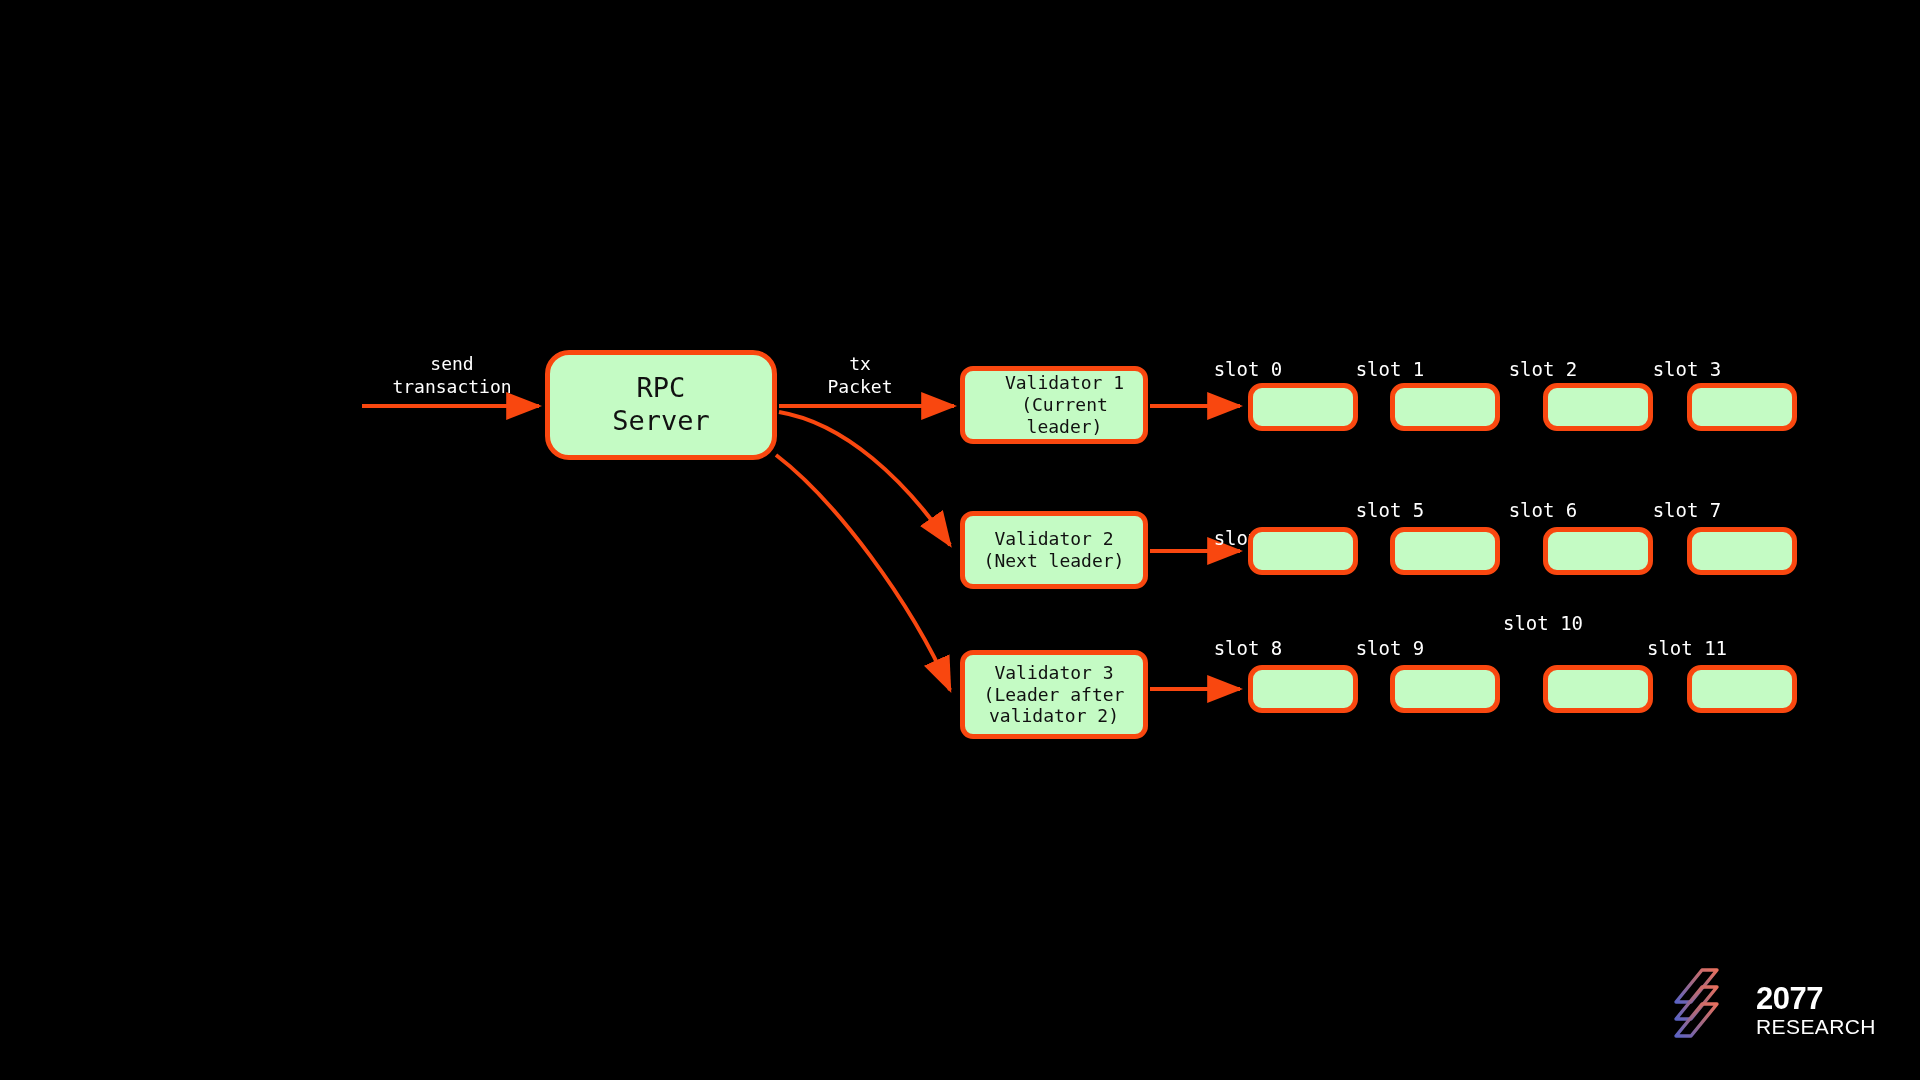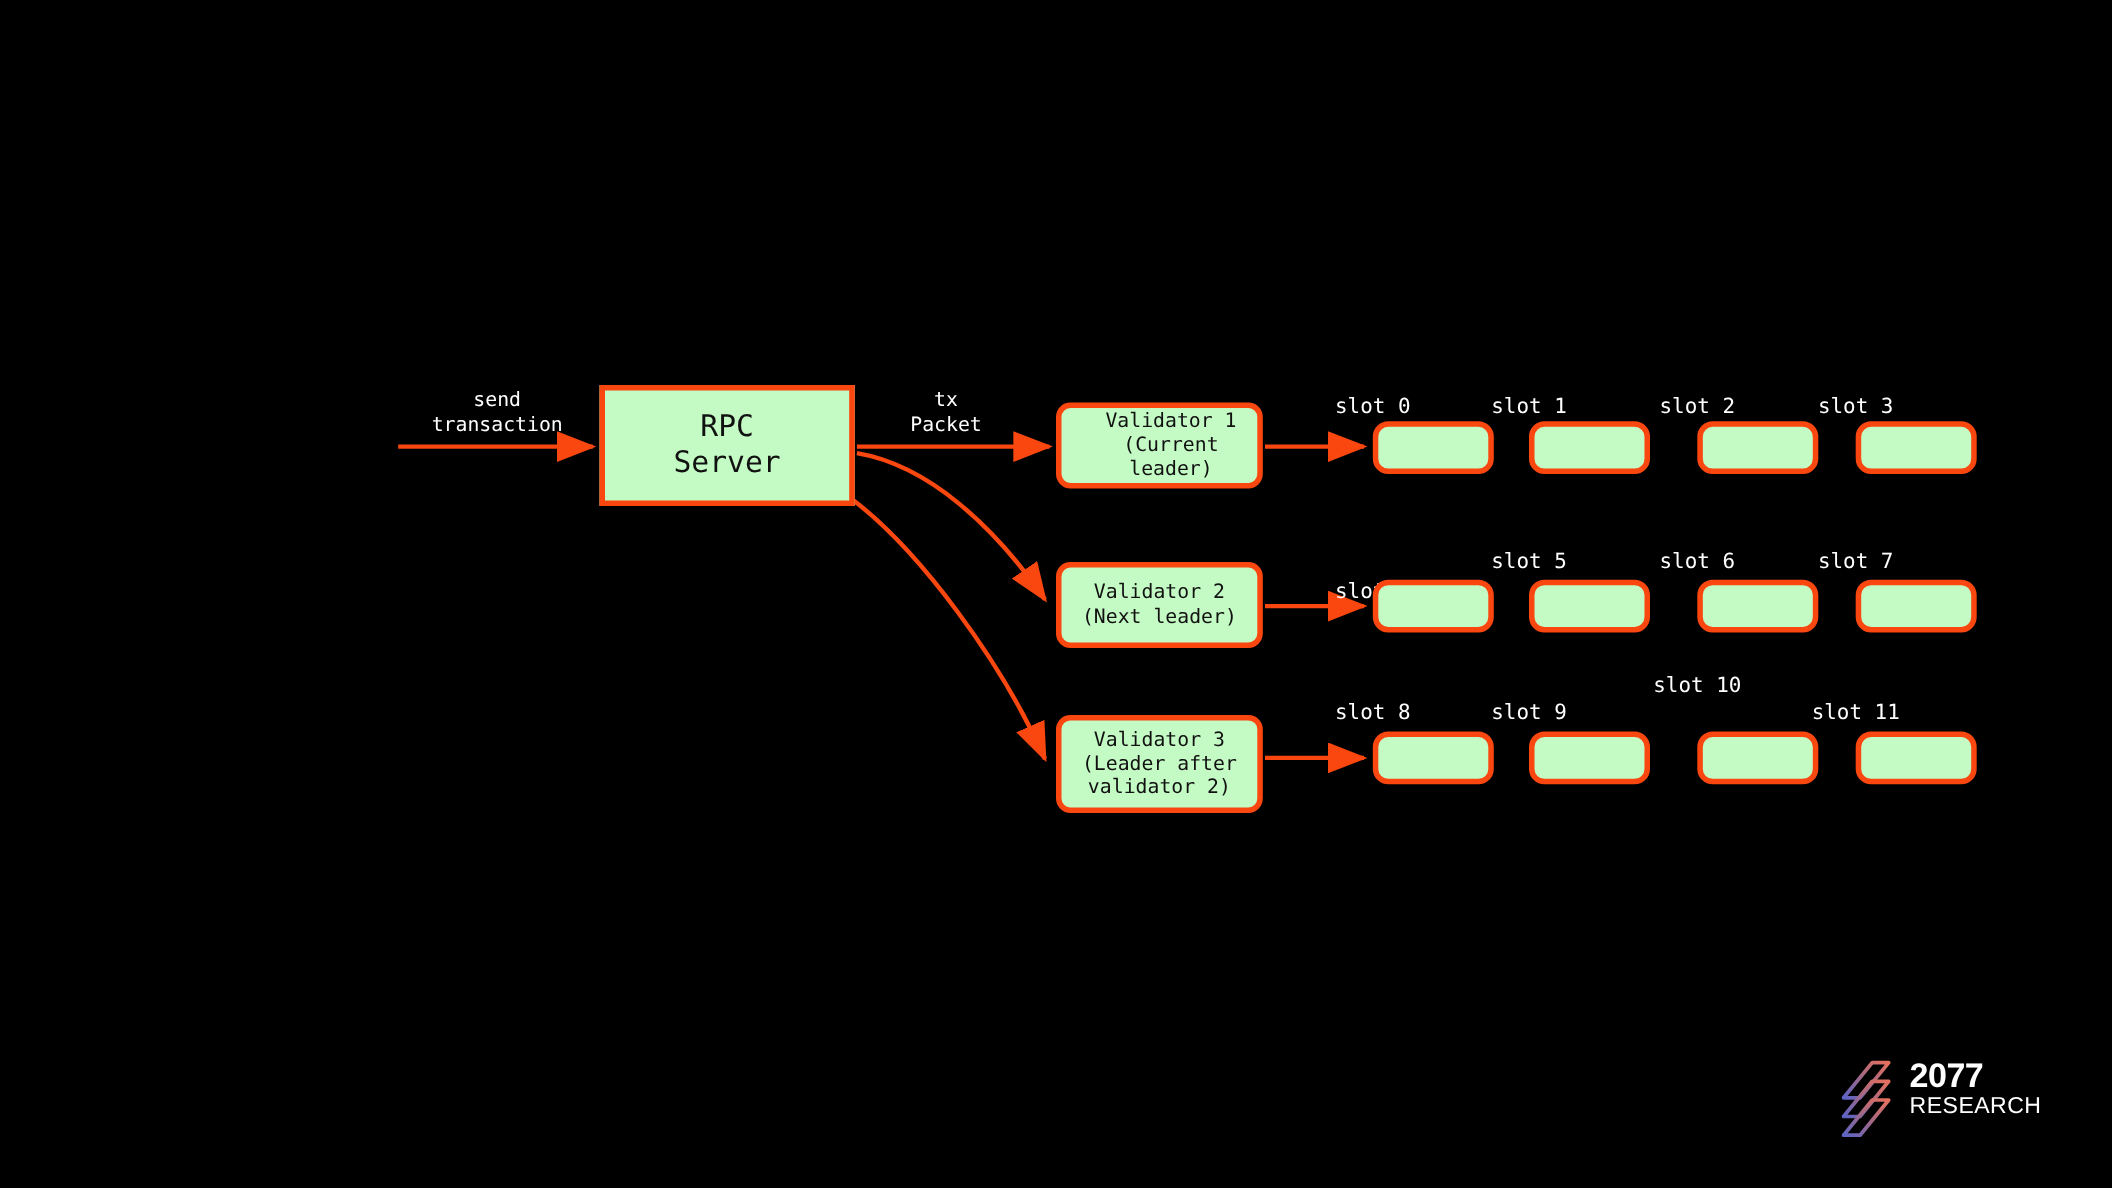--- a/index.html
+++ b/index.html
@@ -47,21 +47,21 @@
   #client {
     left: 128px;  top: 353px;
     width: 232px; height: 105px;
     border-radius: 16px;
   }
 
   
   #rpc-server {
     left: 545px;  top: 350px;
     width: 232px; height: 110px;
-    border-radius: 0;
+    border-radius: 24px;
   }
 
   
   .validator {
     width: 188px;
     border-radius: 13px;
     font-size: 18px;
   }
   #validator-1 { left: 960px; top: 366px; height: 78px; padding-left: 21px; }
   #validator-2 { left: 960px; top: 511px; height: 78px; }
@@ -118,21 +118,22 @@
 
   
   #logo {
     position: absolute;
     left: 1672px;
     top: 962px;
     width: 190px;
     height: 76px;
     z-index: 5;
     display: flex;
-    align-items: flex-start;
+    align-items: flex-end;
+    gap: 20px;
   }
   #logo-mark { width: 54px; height: 72px; flex: 0 0 auto; }
   #logo-text {
     margin-left: 10px;
     display: flex;
     flex-direction: column;
     justify-content: center;
     color: #ffffff;
     font-family: "Liberation Sans", sans-serif;
   }

